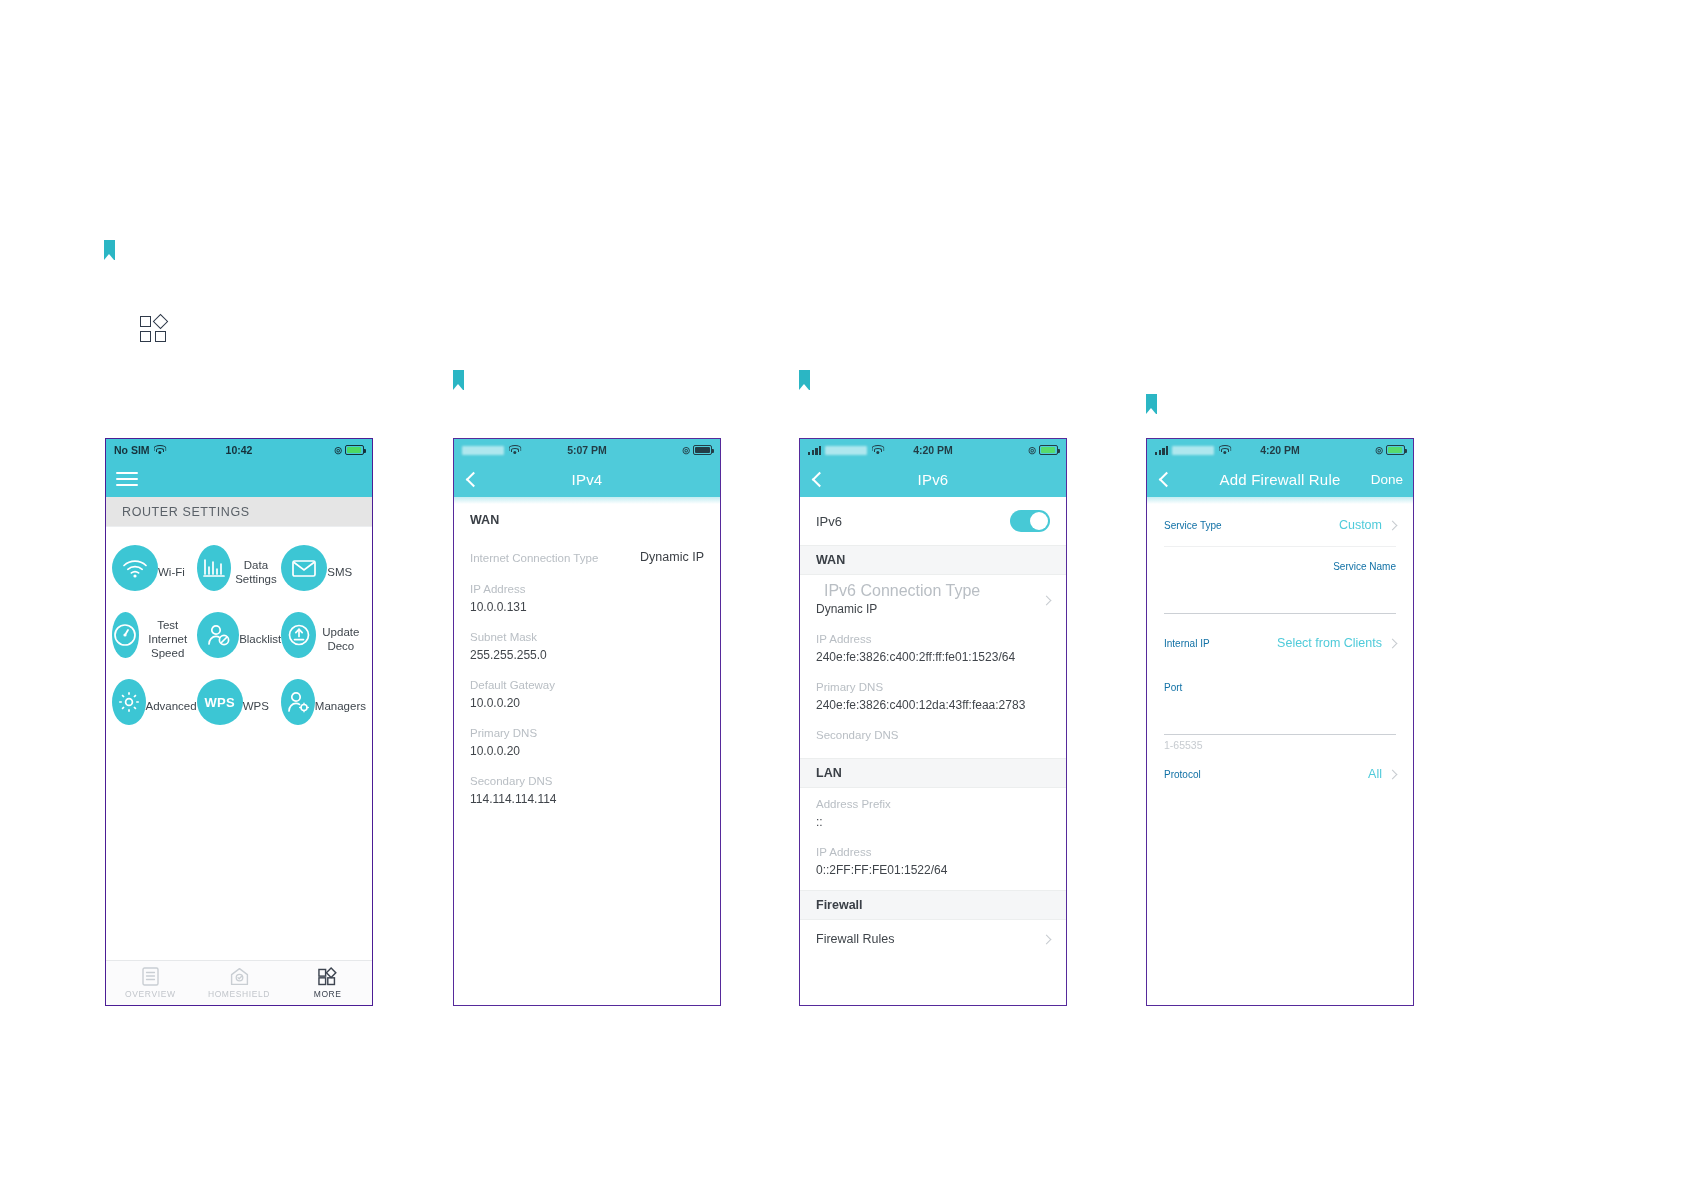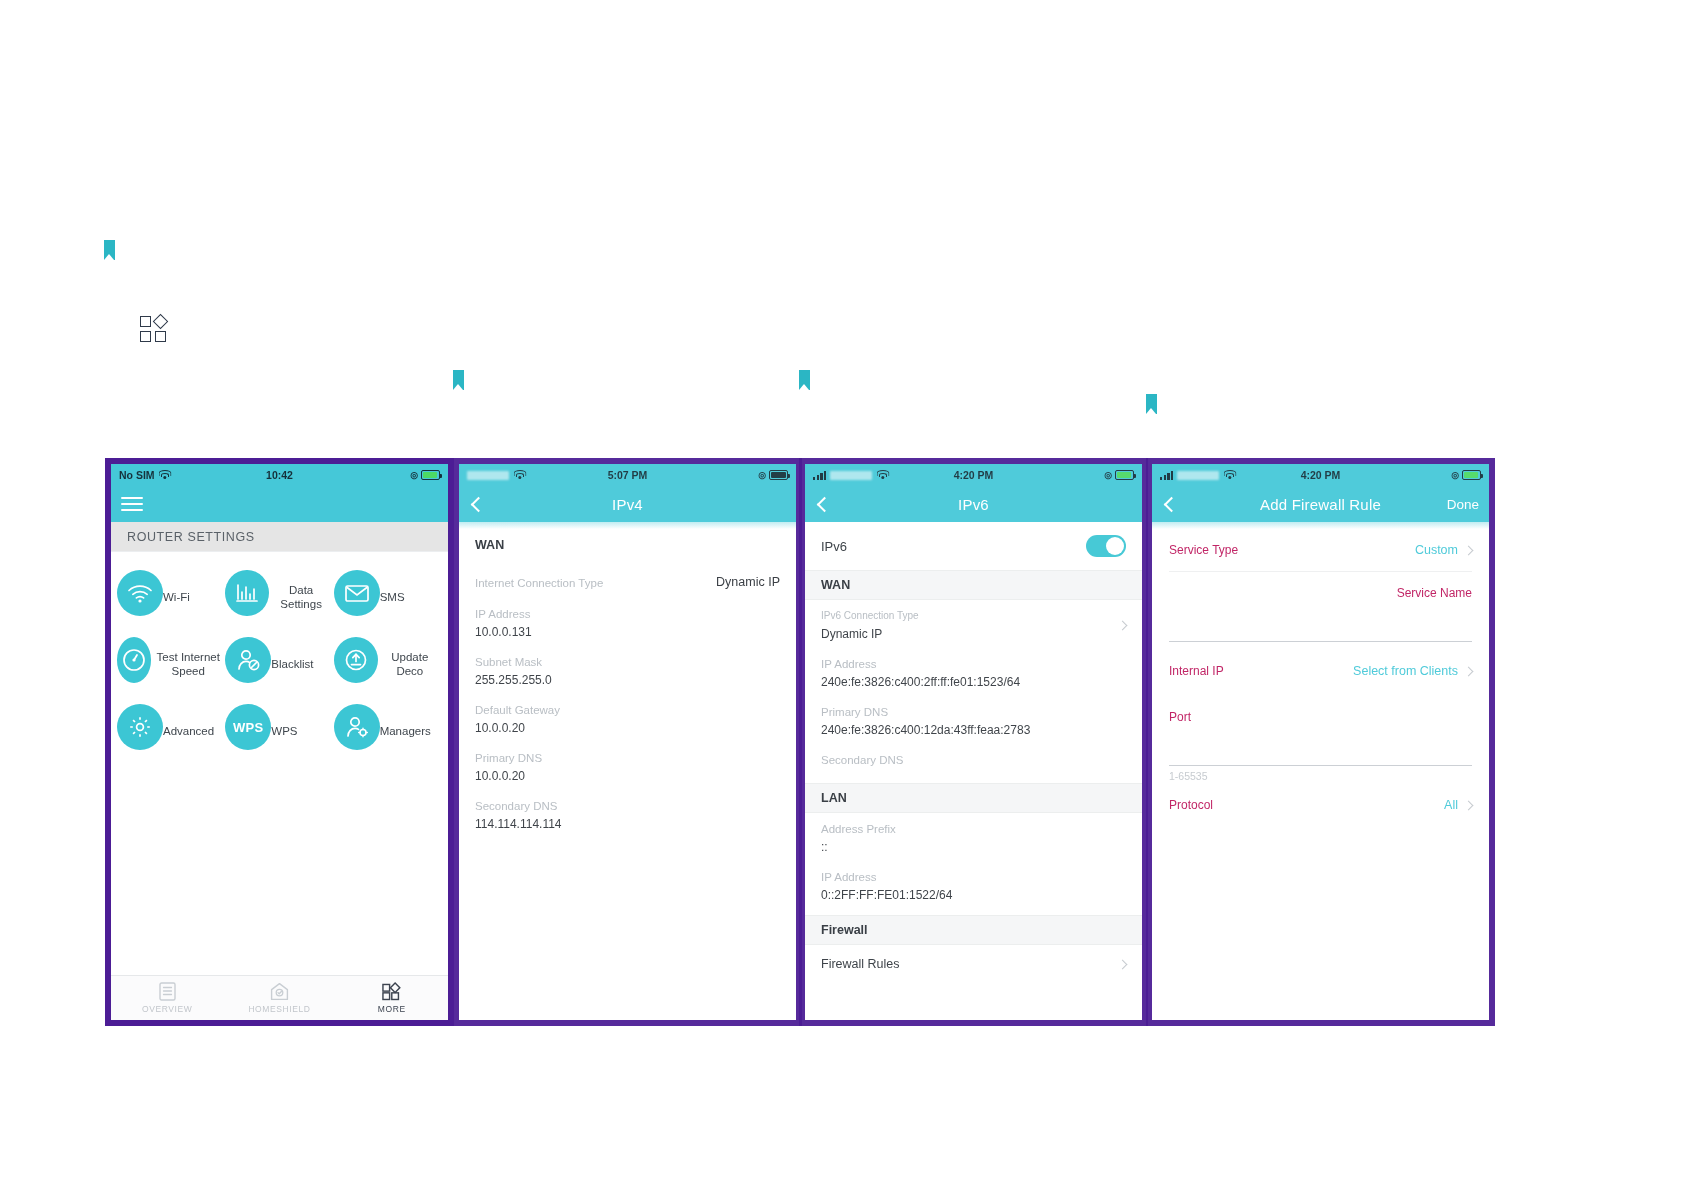--- a/index.html
+++ b/index.html
@@ -33,24 +33,24 @@
   .more-callout .s1 { left: 0; top: 2px; }
   .more-callout .s2 { left: 0; top: 17px; }
   .more-callout .s3 { left: 15px; top: 17px; }
   .more-callout .dia {
     position: absolute; left: 15px; top: 2px; width: 11px; height: 11px;
     border: 1.6px solid #2f3a4a; background: #fff; transform: rotate(45deg);
   }
 
   
   .phone {
-    position: absolute; top: 458px;
-    width: 349px; height: 568px;
+    position: absolute; top: 438px;
+    width: 268px; height: 568px;
     background: #ffffff;
-    border: 6px solid #4c1d95;
+    border: 1px solid #4c1d95;
     overflow: hidden;
   }
   #phone1 { left: 105px; }
   #phone2 { left: 453px; }
   #phone3 { left: 799px; }
   #phone4 { left: 1146px; }
 
   
   .statusbar {
     height: 22px; background: #45c8d8;
@@ -137,28 +137,28 @@
   .srow.inline .v { font-size: 12.5px; color:#2f343a; }
 
   .toggle-row { display:flex; align-items:center; justify-content:space-between; padding: 13px 16px; background:#fff; }
   .toggle-row .k { font-size: 13px; color:#32383e; }
   .switch { width: 40px; height: 22px; border-radius: 11px; background:#3cc6d4; position:relative; }
   .switch .knob { position:absolute; right:2px; top:2px; width:18px; height:18px; border-radius:50%; background:#fff; }
 
   .chev-r { width:7px; height:7px; border-top:1.6px solid #c3c8cd; border-right:1.6px solid #c3c8cd; transform:rotate(45deg); }
 
   .row-with-chev { display:flex; align-items:center; justify-content:space-between; padding: 7px 16px 4px 16px; }
-  .row-with-chev .txtcol .k { font-size:10px; color:#b5bbc1; line-height:18px;}
+  .row-with-chev .txtcol .k { font-size:16px; color:#b5bbc1; line-height:18px;margin-left:8px;}
   .row-with-chev .txtcol .v { font-size:12px; color:#34393f; line-height:19px;}
 
   .fw-row { display:flex; align-items:center; justify-content:space-between; padding: 12px 16px; font-size:12.5px; color:#32383e; background:#fff;gap:48px; }
 
   
   .form-row { display:flex; align-items:center; justify-content:space-between; padding: 14px 17px; }
-  .form-row .lbl { font-size: 12px; color: #be185d; }
+  .form-row .lbl { font-size: 10px; color: #0369a1; }
   .form-right { display:flex; align-items:center; gap:7px; }
   .form-val { font-size: 12.5px; color: #45c8d8; }
   .form-sep { height:1px; background:#eff0f1; margin:0 17px; }
   .input-line { margin: 0 17px; border-bottom: 1px solid #c9ced3; height: 38px; }
   .hint { font-size: 10.5px; color: #c4c9ce; padding: 4px 17px 0 17px; }
 
   
   .faded { opacity: .94; }
 </style>
 </head>

